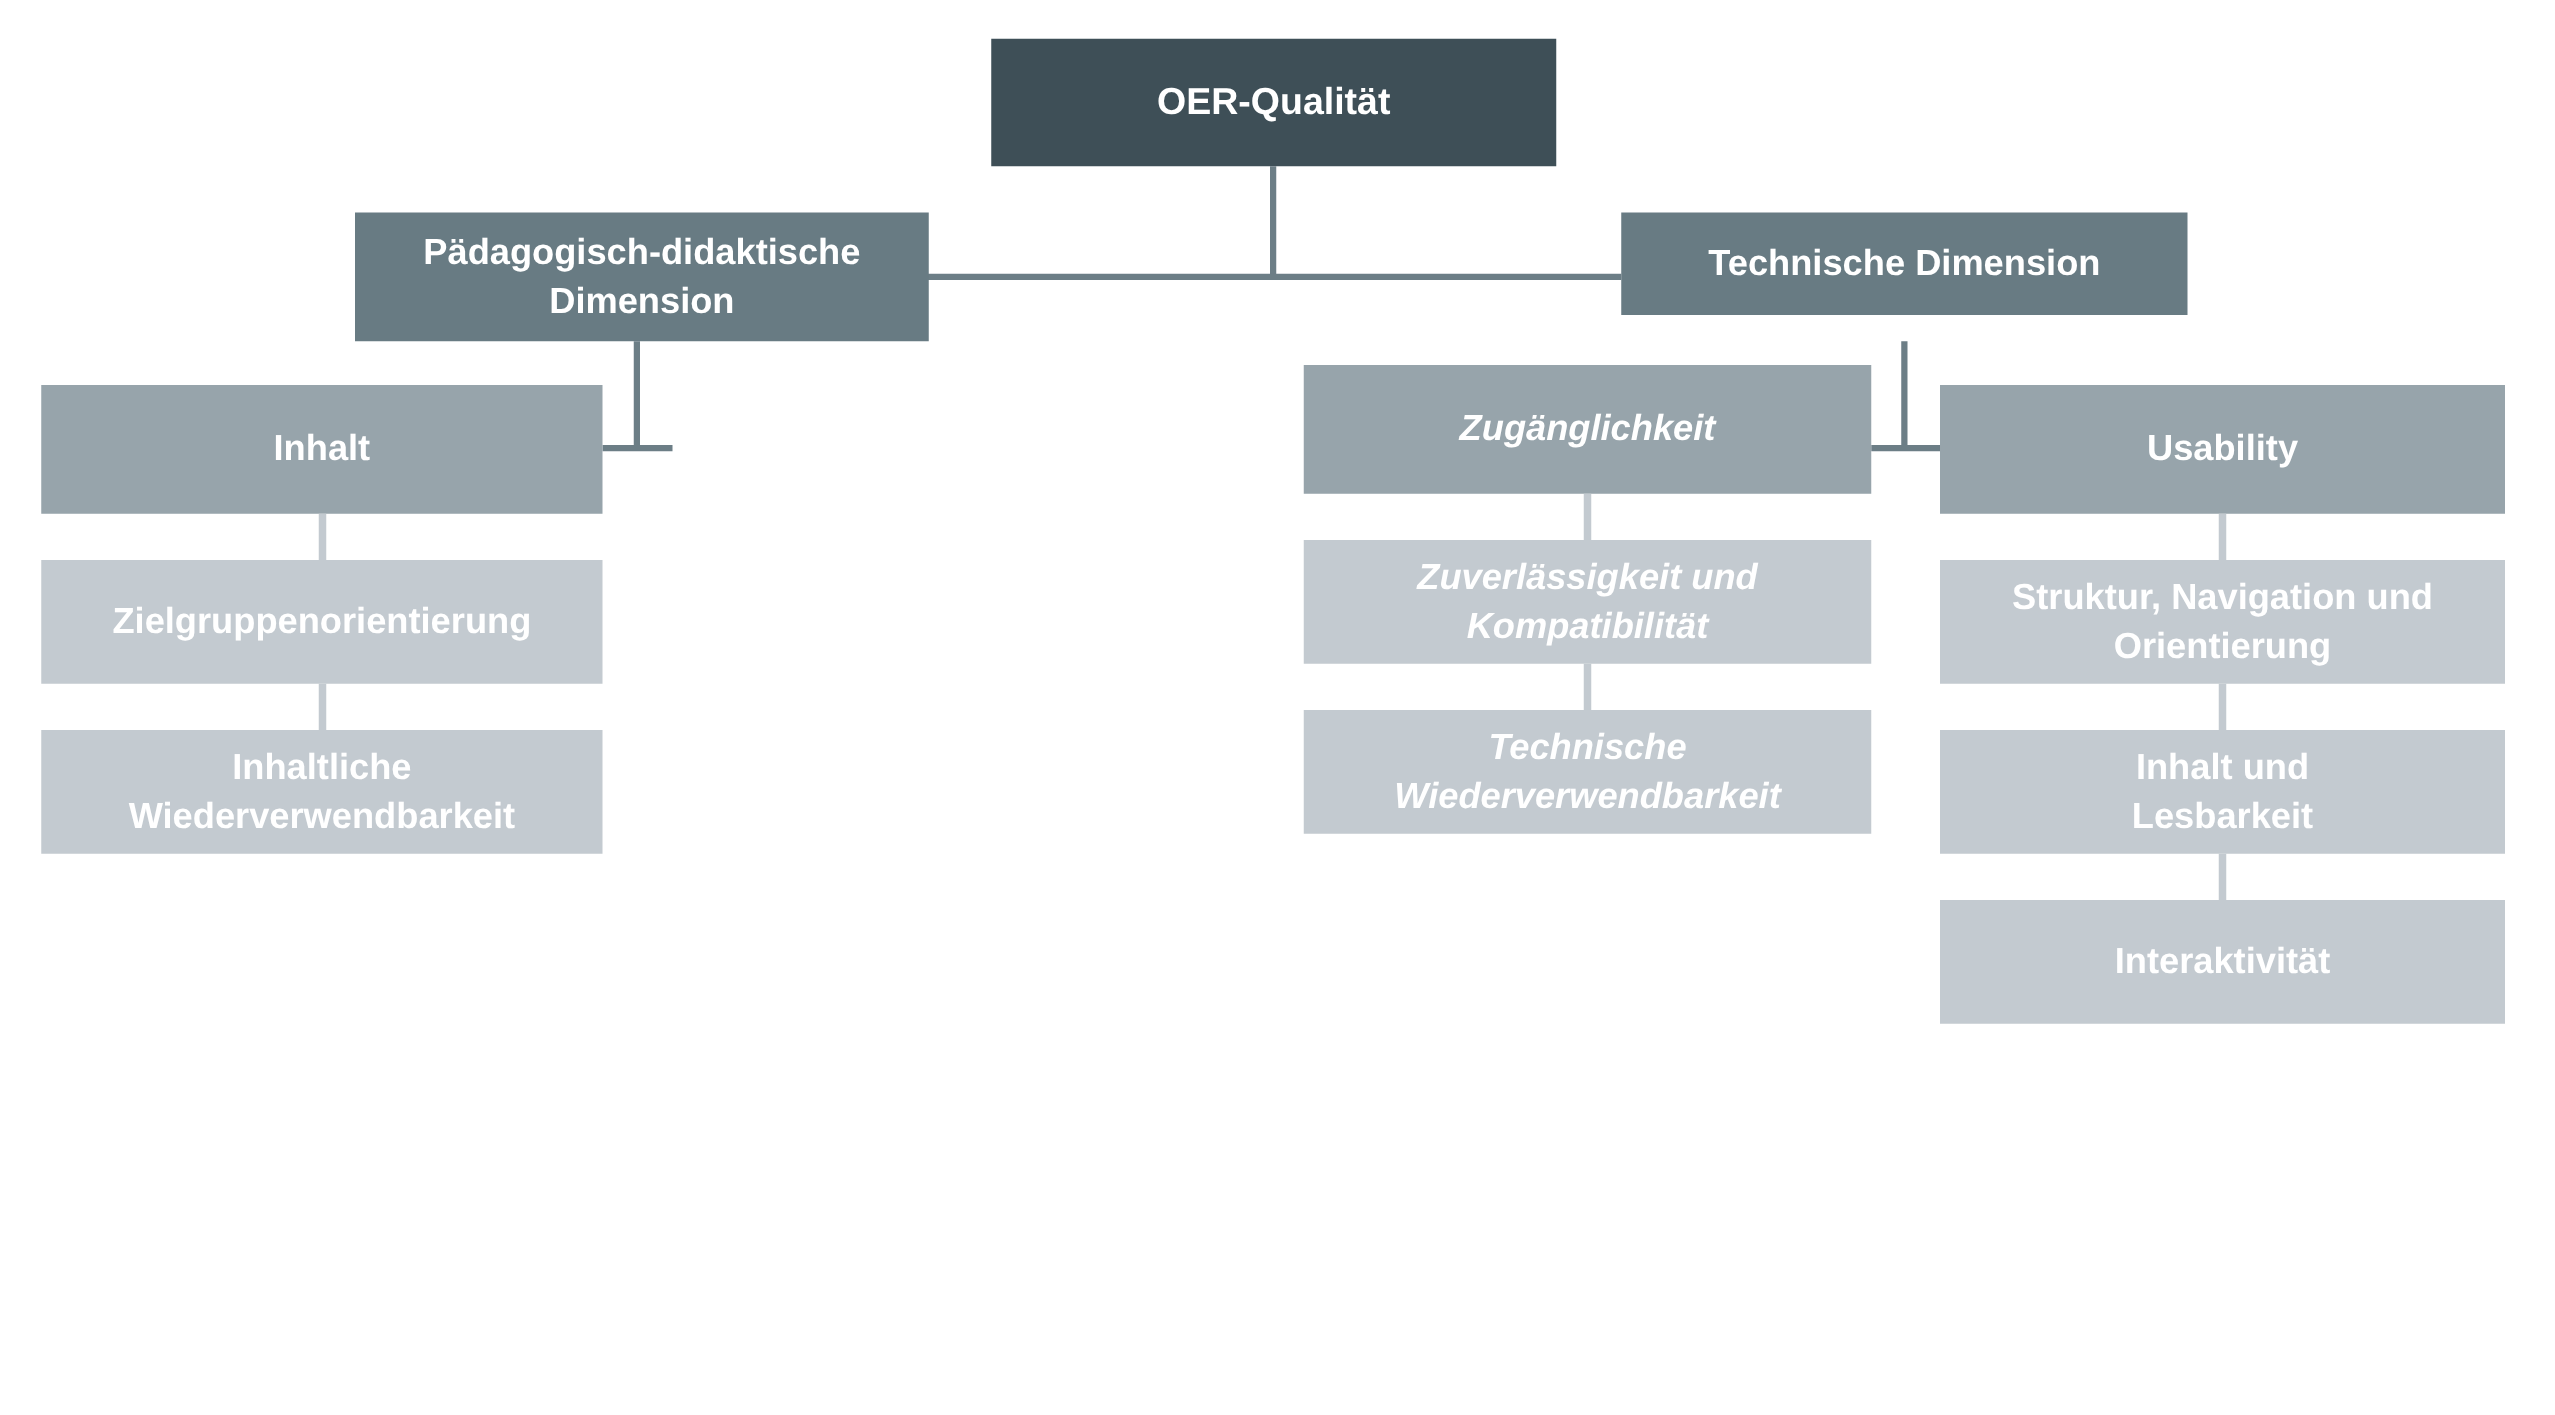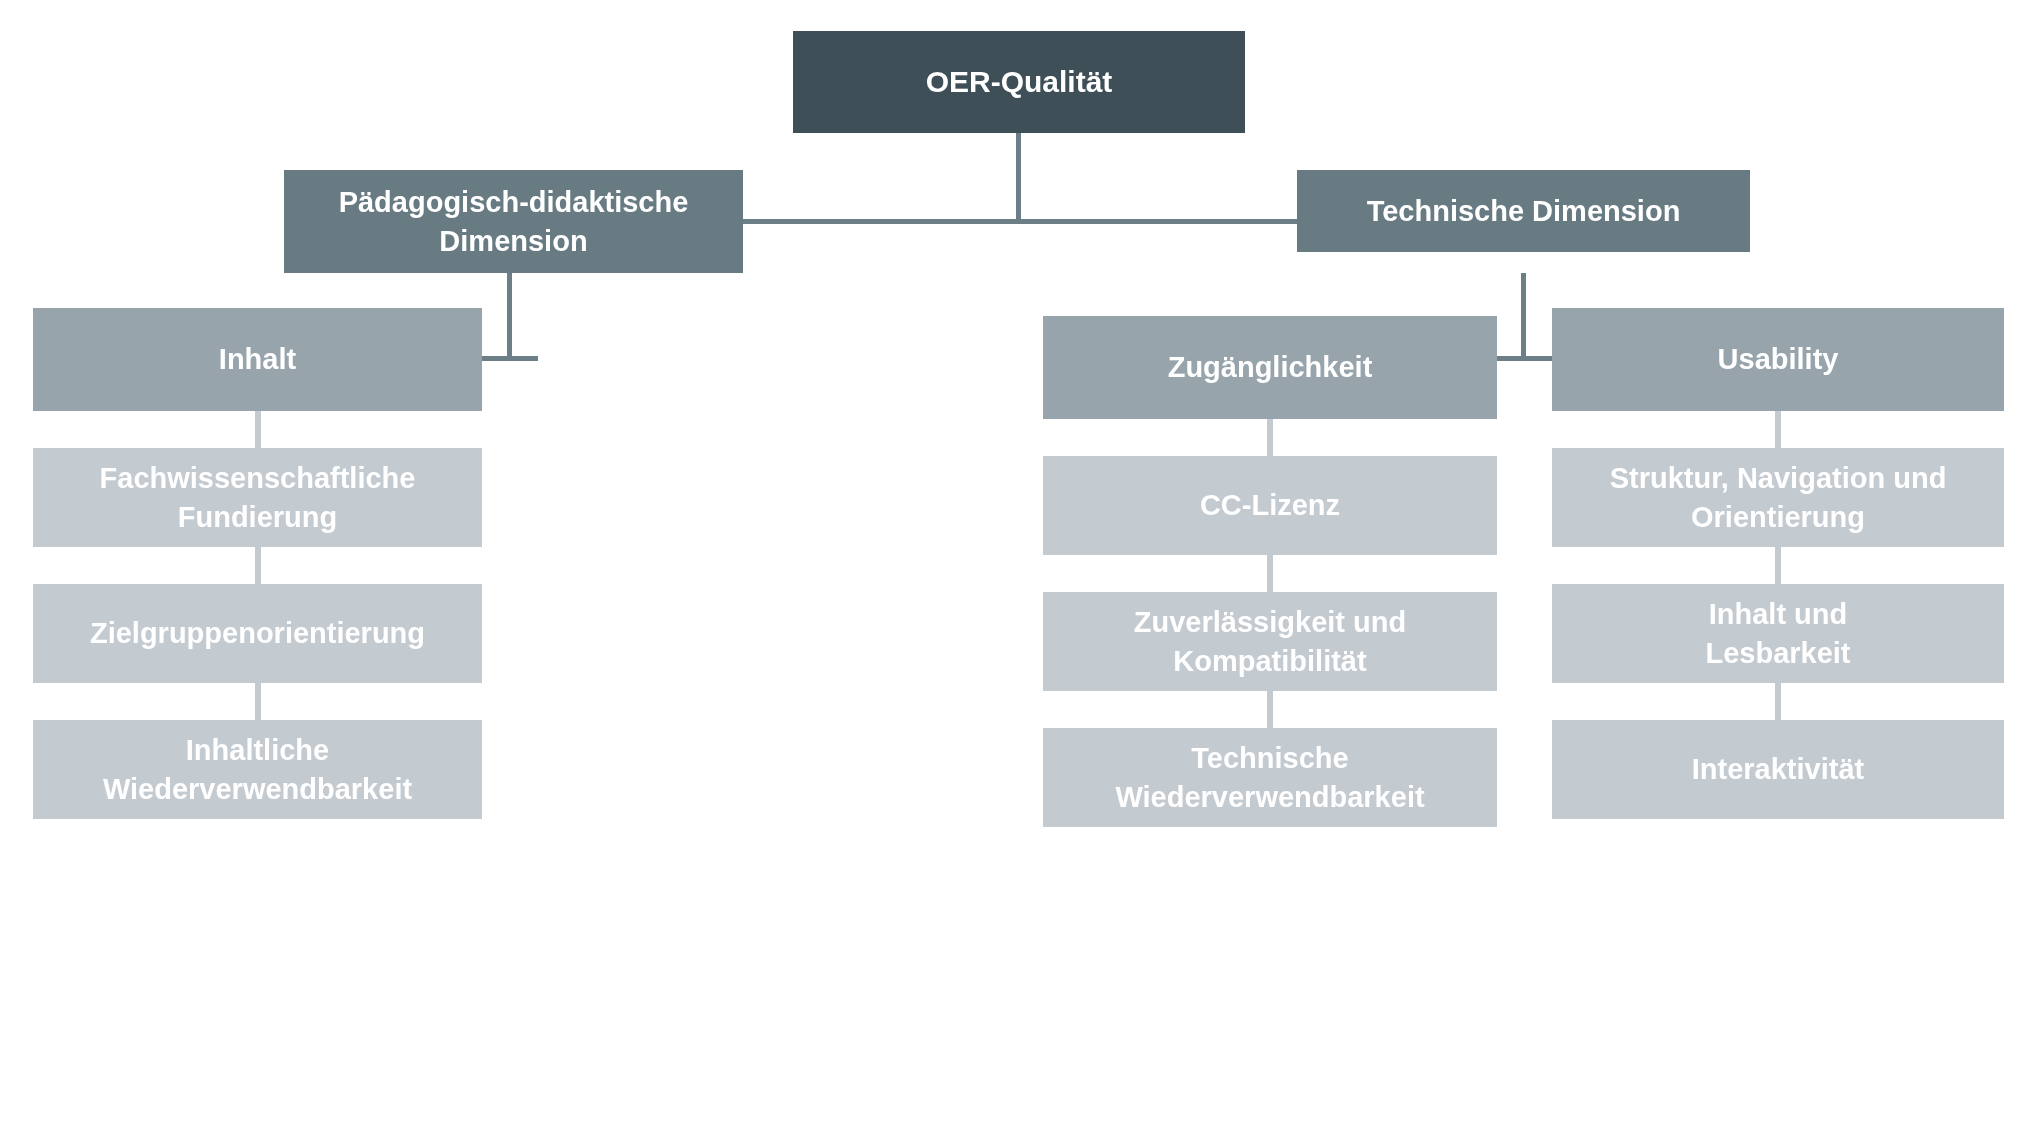--- a/index.html
+++ b/index.html
@@ -66,31 +66,28 @@
 Dimension</div>
   <div class="box l2 abs" style="left:1297px;top:170px;width:453px;height:82px;">Technische Dimension</div>
 
   <div class="line" style="left:507px;top:273px;width:5px;height:87px;"></div>
   <div class="line" style="left:482px;top:356px;width:56px;height:5px;"></div>
   <div class="line" style="left:1521px;top:273px;width:5px;height:87px;"></div>
   <div class="line" style="left:1497px;top:356px;width:55px;height:5px;"></div>
 
   <div class="column" style="left:33px;top:308px;width:449px;">
     <div class="box l3">Inhalt</div>
-    <div class="box l4">Fachwissenschaftliche
-Fundierung</div>
     <div class="box l4">Zielgruppenorientierung</div>
     <div class="box l4">Inhaltliche
 Wiederverwendbarkeit</div>
   </div>
 
 
-  <div class="column" style="left:1043px;top:316px;width:454px;">
+  <div class="column" style="left:1043px;top:292px;width:454px;font-style:italic;">
     <div class="box l3">Zugänglichkeit</div>
-    <div class="box l4">CC-Lizenz</div>
     <div class="box l4">Zuverlässigkeit und
 Kompatibilität</div>
     <div class="box l4">Technische
 Wiederverwendbarkeit</div>
   </div>
 
   <div class="column" style="left:1552px;top:308px;width:452px;">
     <div class="box l3">Usability</div>
     <div class="box l4">Struktur, Navigation und
 Orientierung</div>

